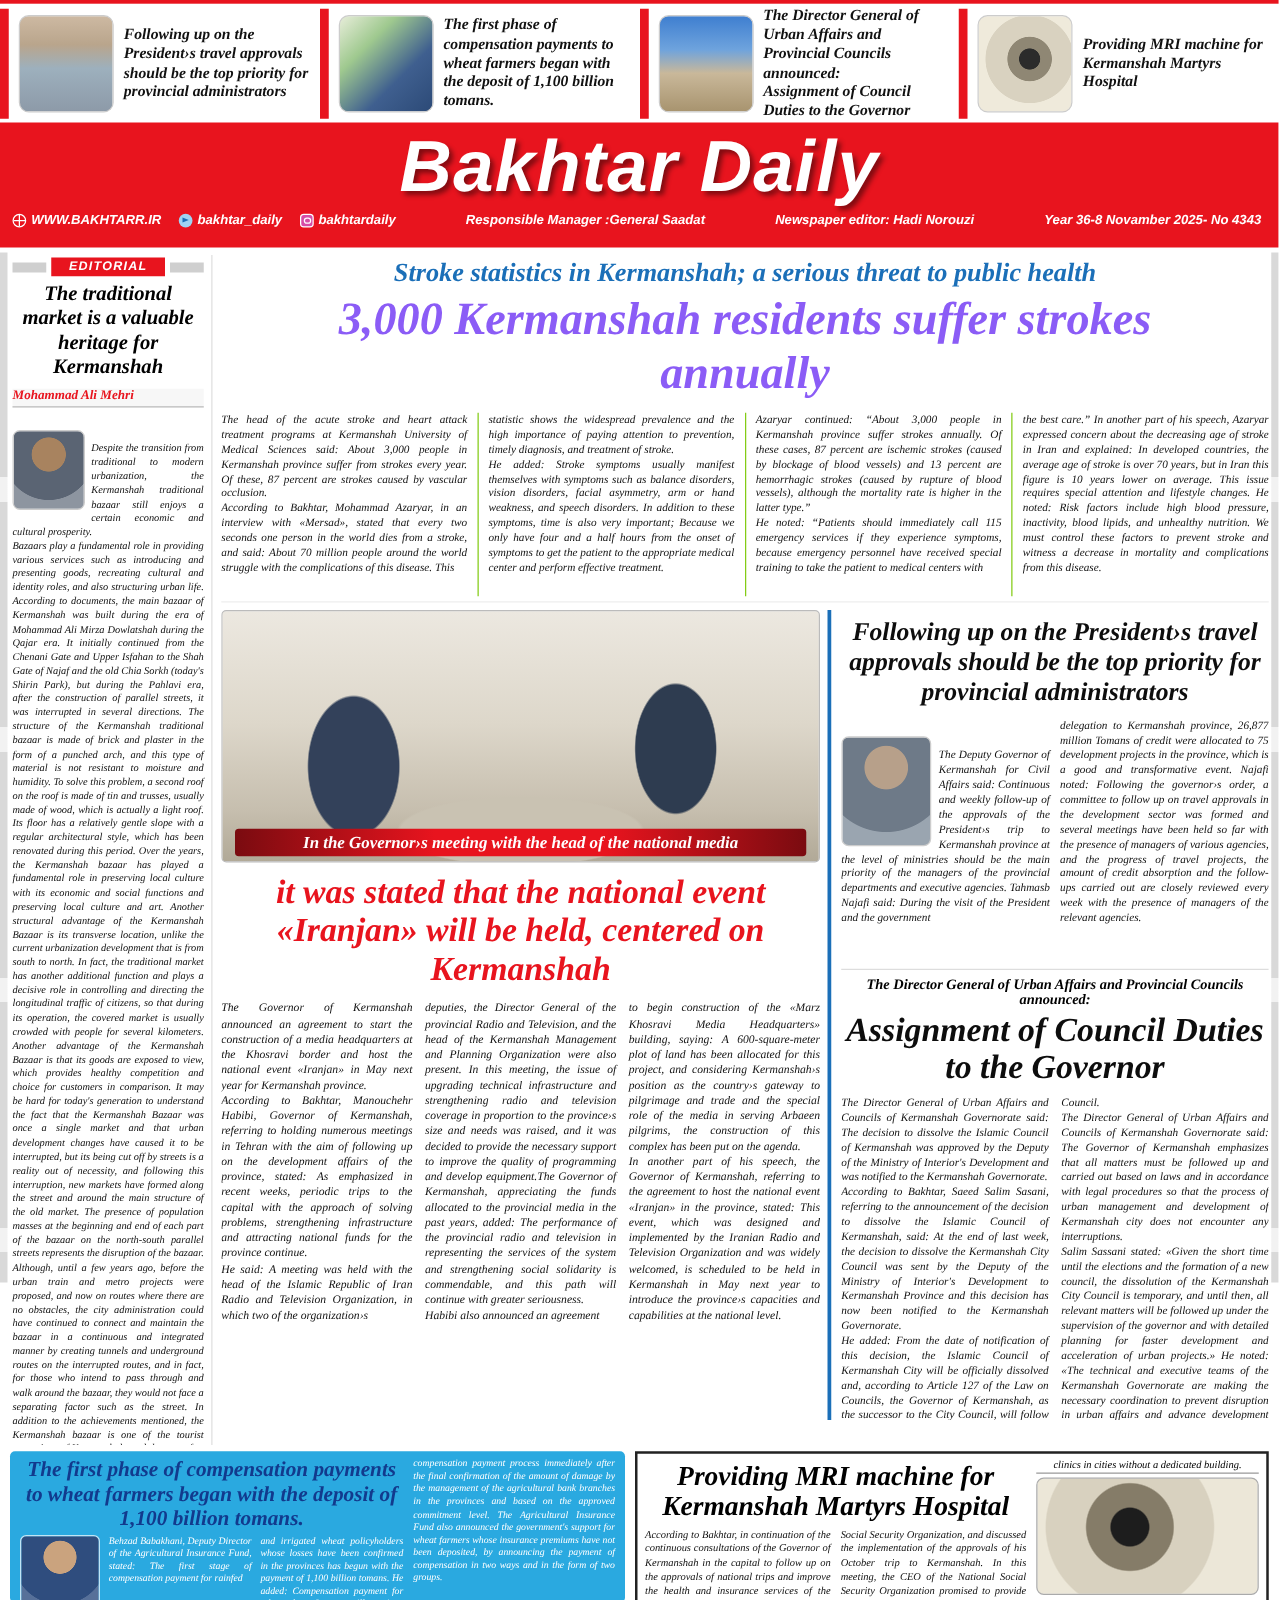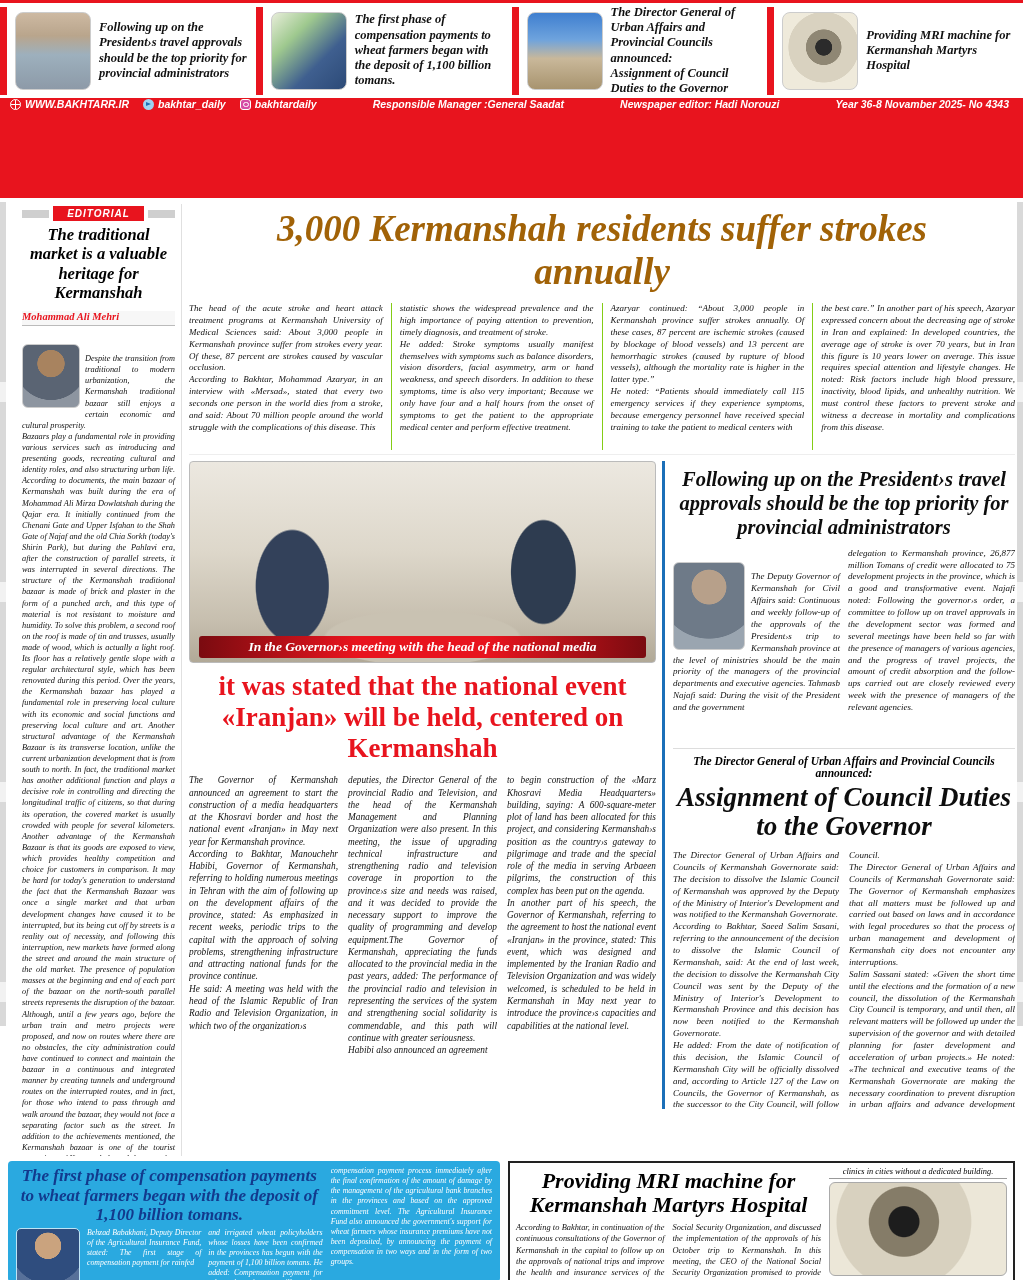--- a/index.html
+++ b/index.html
@@ -32,57 +32,57 @@
   }
   .info-left { display:flex; align-items:center; gap:14px; }
   .info-item { display:flex; align-items:center; gap:4px; }
   .icon-globe { width:11px; height:11px; border:1.4px solid #fff; border-radius:50%;
     background:linear-gradient(#fff,#fff) center/100% 1px no-repeat, linear-gradient(#fff,#fff) center/1px 100% no-repeat; }
   .icon-telegram { width:11px; height:11px; border-radius:50%; background:#9fd4f2; position:relative; }
   .icon-telegram::before { content:""; position:absolute; left:3px; top:3px; border-left:5px solid #1b6fb8; border-top:2.5px solid transparent; border-bottom:2.5px solid transparent; }
   .icon-instagram { width:11px; height:11px; border:1.4px solid #fff; border-radius:3px; position:relative; background:#d64ca6; }
   .icon-instagram::before { content:""; position:absolute; left:2.2px; top:2.2px; width:3.6px; height:3.6px; border:1.2px solid #fff; border-radius:50%; }
   
-  .page-body { position:relative; padding:6px 8px 0 20px; }
+  .page-body { position:relative; padding:6px 8px 0 8px; }
   .rail { position:absolute; top:4px; bottom:130px; width:6px; background:repeating-linear-gradient(180deg,#d9d9d9 0 180px,#f2f2f2 180px 200px); }
   .rail-left { left:0; } .rail-right { right:0; }
   .main-grid { display:flex; }
   
   .editorial-col { width:162px; flex:0 0 auto; border-right:1px solid #e0e0e0; padding:2px 6px 0 2px; height:952px; overflow:hidden; }
   .badge-row { display:flex; align-items:center; gap:4px; margin-bottom:4px; }
   .badge-row .line { flex:1; height:8px; background:#cfcfcf; }
   .editorial-badge { background:#e8141e; color:#fff; font-family:"Liberation Sans",sans-serif; font-size:10px; font-weight:bold; font-style:italic; padding:2px 14px; letter-spacing:1px; }
   .editorial-title { font-size:16.5px; font-weight:bold; font-style:italic; text-align:center; line-height:1.18; margin:4px 2px 8px 2px; }
   .editorial-byline { color:#e8141e; font-weight:bold; font-style:italic; font-size:10.5px; border-bottom:1px solid #bbb; padding-bottom:3px; margin-bottom:5px; background:#f7f7f7; }
   .editorial-photo { float:left; width:58px; height:64px; border-radius:6px; margin:2px 5px 2px 0;
     background:radial-gradient(circle at 50% 30%, #a8835f 0 26%, #5a6473 27% 70%, #8d95a0 71% 100%); border:1px solid #ccc; }
   .editorial-body { font-size:8.3px; font-style:italic; text-align:justify; line-height:1.34; color:#111; white-space:pre-line; }
   
   .main-col { flex:1; padding:0 0 0 7px; }
   .kicker { color:#1b6fb8; font-size:21px; font-weight:bold; font-style:italic; text-align:center; margin-top:2px; }
-  .stroke-headline { color:#a16207; font-size:37px; font-weight:bold; font-style:italic; text-align:center; line-height:1.15; margin:4px 30px 10px 30px; }
+  .stroke-headline { color:#8b5cf6; font-size:37px; font-weight:bold; font-style:italic; text-align:center; line-height:1.15; margin:4px 30px 10px 30px; }
   .stroke-cols { display:flex; gap:8px; height:152px; overflow:hidden; border-bottom:1px solid #eee; padding-bottom:4px; }
   .news-col { flex:1; font-size:9px; font-style:italic; text-align:justify; line-height:1.32; white-space:pre-line; color:#111; }
   .stroke-cols .news-col:not(:last-child) { border-right:1px solid #84cc16; padding-right:8px; }
   
   .middle-row { display:flex; margin-top:6px; height:648px; overflow:hidden; }
   .iranjan-region { flex:1.42; padding-right:6px; }
   .v-rule { width:3px; background:#1b6fb8; flex:0 0 auto; }
   .right-region { width:350px; flex:0 0 auto; padding-left:8px; }
   .meeting-photo { position:relative; height:202px; border:1px solid #bbb; border-radius:4px;
     background:
       radial-gradient(ellipse 62px 95px at 22% 62%, #33415a 0 58%, rgba(0,0,0,0) 60%),
       radial-gradient(ellipse 55px 88px at 76% 55%, #2e3c50 0 58%, rgba(0,0,0,0) 60%),
       radial-gradient(ellipse 160px 45px at 50% 88%, #c9c2b2 0 60%, rgba(0,0,0,0) 62%),
       linear-gradient(180deg,#ece8e0 0%,#ddd7ca 45%,#c6beae 80%,#b1a997 100%);
   }
   .photo-caption { position:absolute; left:2%; right:2%; bottom:4px; text-align:center;
     background:linear-gradient(90deg,#7a0b10 0%,#e8141e 35%,#e8141e 65%,#7a0b10 100%);
     color:#fff; font-size:13.5px; font-weight:bold; font-style:italic; padding:3px 4px; border-radius:3px; }
-  .iranjan-headline { color:#e8141e; font-size:27px; font-weight:bold; text-align:center; line-height:1.15; margin:8px 4px 10px 4px; }
+  .iranjan-headline { color:#e8141e; font-size:27px; font-weight:bold; font-style:italic; text-align:center; line-height:1.15; margin:8px 4px 10px 4px; }
   .iranjan-cols { display:flex; gap:10px; height:288px; overflow:hidden; }
   .iranjan-cols .news-col { font-size:9.3px; }
   
   .najafi-headline { font-size:20.5px; font-weight:bold; font-style:italic; text-align:center; line-height:1.18; margin:6px 2px 8px 2px; color:#0d0d0d; }
   .najafi-body { display:flex; gap:8px; height:196px; overflow:hidden; }
   .najafi-photo { float:left; width:72px; height:88px; border-radius:6px; margin:2px 6px 2px 0;
     background:radial-gradient(circle at 50% 28%, #b7a08a 0 24%, #6e7a88 25% 72%, #9aa5b0 73% 100%); border:1px solid #ccc; }
   .council-kicker { font-size:11.5px; font-weight:bold; font-style:italic; text-align:center; border-top:1px solid #ddd; padding-top:6px; margin-top:4px; }
   .council-headline { font-size:27px; font-weight:bold; font-style:italic; text-align:center; line-height:1.1; margin:4px 0 8px 0; color:#0d0d0d; }
   .council-cols { display:flex; gap:10px; height:292px; overflow:hidden; }
@@ -125,20 +125,21 @@
       <div class="brief-text">The Director General of Urban Affairs and Provincial Councils announced:
 Assignment of Council Duties to the Governor</div>
     </div>
     <div class="brief">
       <div class="brief-photo photo-p4"></div>
       <div class="brief-text">Providing MRI machine for Kermanshah Martyrs Hospital</div>
     </div>
   </div>
 
   <div class="masthead">
+    <div class="masthead-title">Bakhtar Daily</div>
     <div class="info-bar">
       <div class="info-left">
         <span class="info-item">
           <span class="icon-globe"></span>
           <span>WWW.BAKHTARR.IR</span>
         </span>
         <span class="info-item">
           <span class="icon-telegram"></span>
           <span>bakhtar_daily</span>
         </span>
@@ -170,20 +171,21 @@
         <div class="editorial-body">
           <span class="editorial-photo" style="display:block"></span>
           <span>Despite the transition from traditional to modern urbanization, the Kermanshah traditional bazaar still enjoys a certain economic and cultural prosperity.
 Bazaars play a fundamental role in providing various services such as introducing and presenting goods, recreating cultural and identity roles, and also structuring urban life. According to documents, the main bazaar of Kermanshah was built during the era of Mohammad Ali Mirza Dowlatshah during the Qajar era. It initially continued from the Chenani Gate and Upper Isfahan to the Shah Gate of Najaf and the old Chia Sorkh (today's Shirin Park), but during the Pahlavi era, after the construction of parallel streets, it was interrupted in several directions. The structure of the Kermanshah traditional bazaar is made of brick and plaster in the form of a punched arch, and this type of material is not resistant to moisture and humidity. To solve this problem, a second roof on the roof is made of tin and trusses, usually made of wood, which is actually a light roof. Its floor has a relatively gentle slope with a regular architectural style, which has been renovated during this period. Over the years, the Kermanshah bazaar has played a fundamental role in preserving local culture with its economic and social functions and preserving local culture and art. Another structural advantage of the Kermanshah Bazaar is its transverse location, unlike the current urbanization development that is from south to north. In fact, the traditional market has another additional function and plays a decisive role in controlling and directing the longitudinal traffic of citizens, so that during its operation, the covered market is usually crowded with people for several kilometers. Another advantage of the Kermanshah Bazaar is that its goods are exposed to view, which provides healthy competition and choice for customers in comparison. It may be hard for today's generation to understand the fact that the Kermanshah Bazaar was once a single market and that urban development changes have caused it to be interrupted, but its being cut off by streets is a reality out of necessity, and following this interruption, new markets have formed along the street and around the main structure of the old market. The presence of population masses at the beginning and end of each part of the bazaar on the north-south parallel streets represents the disruption of the bazaar. Although, until a few years ago, before the urban train and metro projects were proposed, and now on routes where there are no obstacles, the city administration could have continued to connect and maintain the bazaar in a continuous and integrated manner by creating tunnels and underground routes on the interrupted routes, and in fact, for those who intend to pass through and walk around the bazaar, they would not face a separating factor such as the street. In addition to the achievements mentioned, the Kermanshah bazaar is one of the tourist attractions of Kermanshah, and there are few tourists or guests from outside the province who have not visited this huge complex and remembered its variety of goods and services when entering Kermanshah. Considering that it is a traditional bazaar, despite the modern era, the Kermanshah bazaar has still maintained its traditional grandeur and authority and still has many fans by offering traditional goods and services, and the flow of life and dynamism is floating in it. Preserving this precious heritage through restoration and recreation in order to preserve social, cultural, and economic capital is an undeniable necessity for all citizens and the urban management of Kermanshah.</span>
         </div>
       </div>
 
       <div class="main-col">
 
         <div class="stroke-article">
+          <div class="kicker">Stroke statistics in Kermanshah; a serious threat to public health</div>
           <div class="stroke-headline">3,000 Kermanshah residents suffer strokes annually</div>
           <div class="stroke-cols">
             <div class="news-col">The head of the acute stroke and heart attack treatment programs at Kermanshah University of Medical Sciences said: About 3,000 people in Kermanshah province suffer from strokes every year. Of these, 87 percent are strokes caused by vascular occlusion.
 According to Bakhtar, Mohammad Azaryar, in an interview with «Mersad», stated that every two seconds one person in the world dies from a stroke, and said: About 70 million people around the world struggle with the complications of this disease. This</div>
             <div class="news-col">statistic shows the widespread prevalence and the high importance of paying attention to prevention, timely diagnosis, and treatment of stroke.
 He added: Stroke symptoms usually manifest themselves with symptoms such as balance disorders, vision disorders, facial asymmetry, arm or hand weakness, and speech disorders. In addition to these symptoms, time is also very important; Because we only have four and a half hours from the onset of symptoms to get the patient to the appropriate medical center and perform effective treatment.</div>
             <div class="news-col">Azaryar continued: “About 3,000 people in Kermanshah province suffer strokes annually. Of these cases, 87 percent are ischemic strokes (caused by blockage of blood vessels) and 13 percent are hemorrhagic strokes (caused by rupture of blood vessels), although the mortality rate is higher in the latter type.”
 He noted: “Patients should immediately call 115 emergency services if they experience symptoms, because emergency personnel have received special training to take the patient to medical centers with</div>
             <div class="news-col">the best care.” In another part of his speech, Azaryar expressed concern about the decreasing age of stroke in Iran and explained: In developed countries, the average age of stroke is over 70 years, but in Iran this figure is 10 years lower on average. This issue requires special attention and lifestyle changes. He noted: Risk factors include high blood pressure, inactivity, blood lipids, and unhealthy nutrition. We must control these factors to prevent stroke and witness a decrease in mortality and complications from this disease.</div>
           </div>

